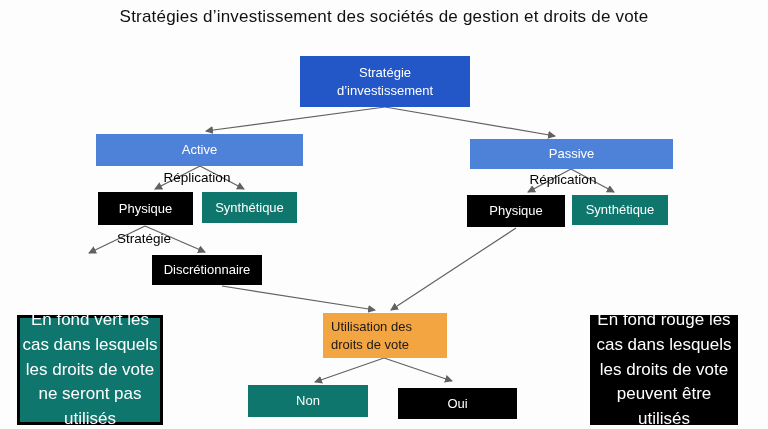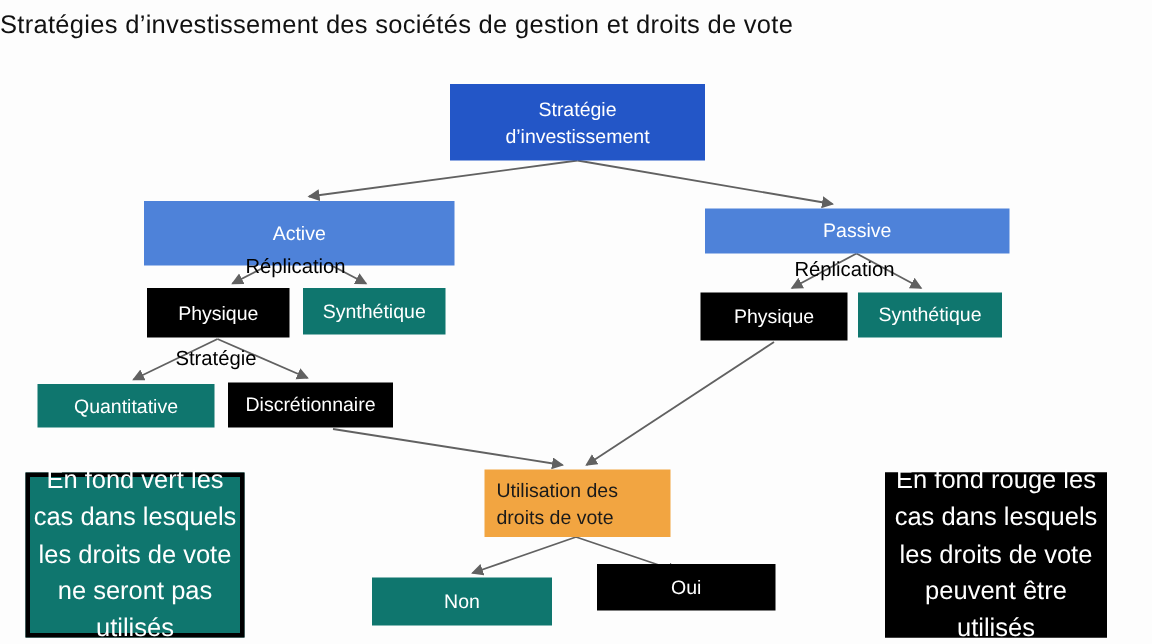--- a/index.html
+++ b/index.html
@@ -3,21 +3,21 @@
 <meta charset="utf-8">
 <style>
   html,body{margin:0;padding:0;}
   body{
     width:768px;height:429px;overflow:hidden;background:#fdfdfd;
     font-family:"Liberation Sans","DejaVu Sans",sans-serif;
     position:relative;
   }
   .slide{position:absolute;inset:0;}
   .title{
-    position:absolute;left:0;top:7px;width:768px;
+    position:absolute;left:0;top:7px;width:768px;text-align:center;
     font-size:17px;color:#111;letter-spacing:.2px;
   }
   svg.edges{position:absolute;left:0;top:0;z-index:1;}
   .node{
     position:absolute;z-index:2;display:flex;align-items:center;justify-content:center;
     color:#fff;font-size:13px;text-align:center;white-space:pre-line;line-height:1.35;
   }
   .bg-dblue{background:#2356c7;}
   .bg-lblue{background:#4e82d9;}
   .bg-red{background:#000000;}
@@ -58,48 +58,47 @@
       <line x1="222" y1="286" x2="375" y2="310" marker-end="url(#ah)"></line>
       <line x1="516" y1="228" x2="391" y2="310" marker-end="url(#ah)"></line>
       <line x1="384" y1="358" x2="315" y2="382" marker-end="url(#ah)"></line>
       <line x1="384" y1="358" x2="452" y2="381" marker-end="url(#ah)"></line>
     </g>
   </svg>
 
   <div class="node bg-dblue" style="left:300px;top:56px;width:170px;height:51px;">Stratégie
 d’investissement</div>
 
-  <div class="node bg-lblue" style="left:96px;top:134px;width:207px;height:43px;">Active</div>
+  <div class="node bg-lblue" style="left:96px;top:134px;width:207px;height:32px;">Active</div>
 
   <div class="node bg-lblue" style="left:470px;top:139px;width:203px;height:30px;">Passive</div>
 
   <div class="edge-label" style="left:197px;top:170px;">Réplication</div>
 
   <div class="node bg-red" style="left:98px;top:192px;width:95px;height:33px;">Physique</div>
 
   <div class="node bg-green" style="left:202px;top:192px;width:95px;height:31px;">Synthétique</div>
 
   <div class="edge-label" style="left:144px;top:231px;">Stratégie</div>
 
-  <div class="node bg-green" style="left:25px;top:256px;width:118px;height:29px;">Quantitative</div>
 
   <div class="node bg-red" style="left:152px;top:255px;width:110px;height:30px;">Discrétionnaire</div>
 
   <div class="edge-label" style="left:563px;top:172px;">Réplication</div>
 
   <div class="node bg-red" style="left:467px;top:195px;width:98px;height:32px;">Physique</div>
 
   <div class="node bg-green" style="left:572px;top:195px;width:96px;height:30px;">Synthétique</div>
 
   <div class="node bg-orange" style="left:323px;top:313px;width:116px;height:45px;">Utilisation des
 droits de vote</div>
 
   <div class="node bg-green" style="left:248px;top:385px;width:120px;height:32px;">Non</div>
 
-  <div class="node bg-red" style="left:398px;top:376px;width:119px;height:31px;">Oui</div>
+  <div class="node bg-red" style="left:398px;top:388px;width:119px;height:31px;">Oui</div>
 
   <div class="legend bg-green" style="left:17px;top:315px;width:140px;height:104px;">En fond vert les
 cas dans lesquels
 les droits de vote
 ne seront pas
 utilisés</div>
 
   <div class="legend bg-red" style="left:590px;top:315px;width:142px;height:104px;">En fond rouge les
 cas dans lesquels
 les droits de vote

